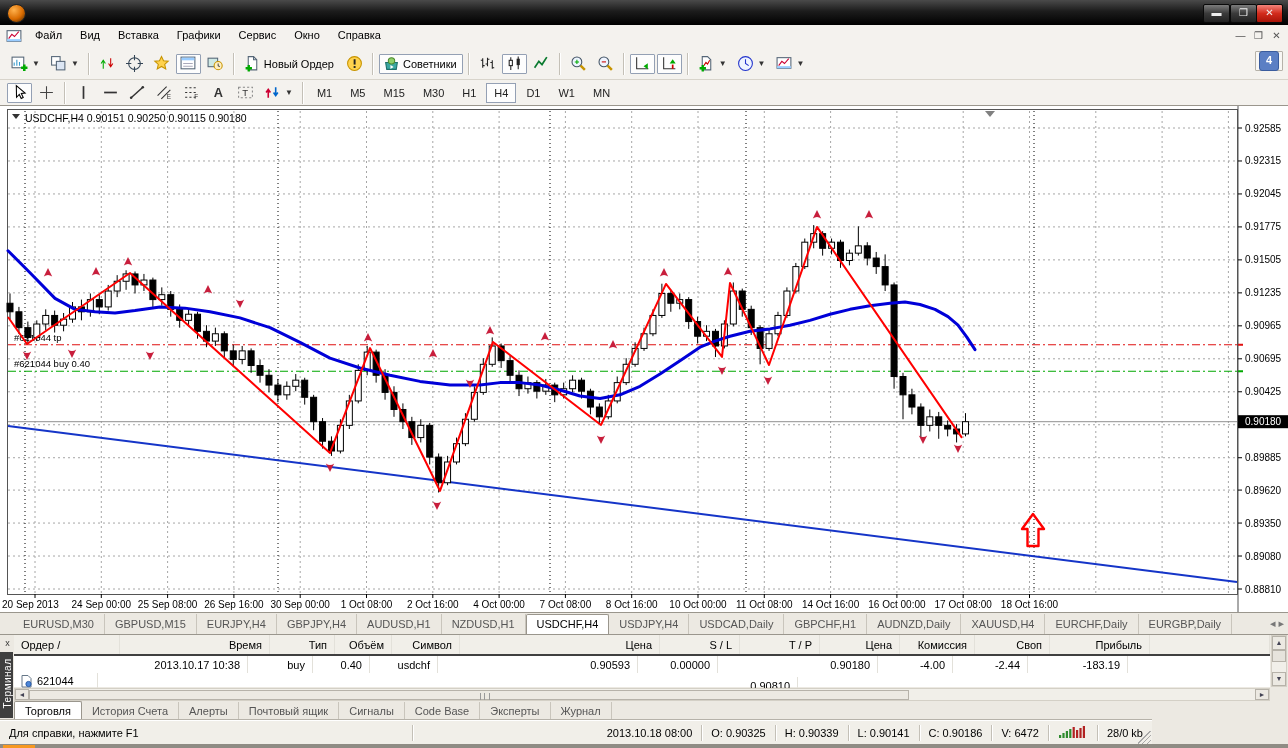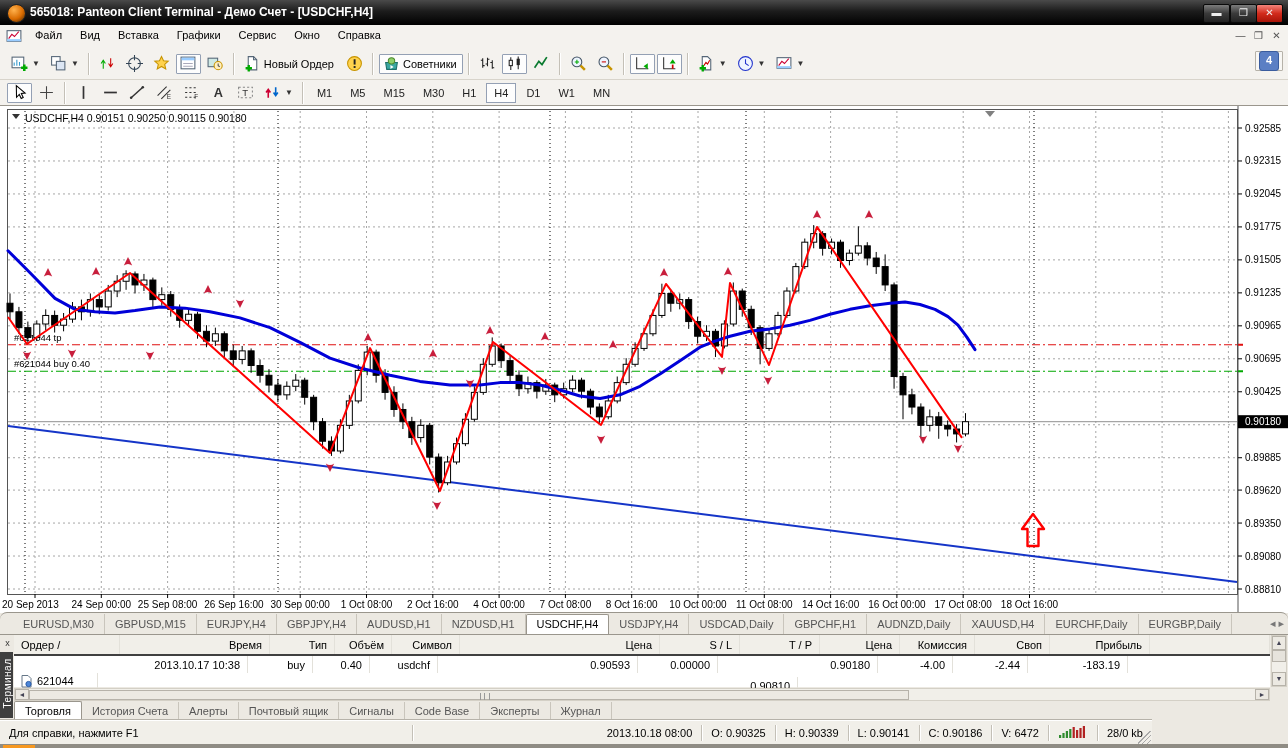--- a/index.html
+++ b/index.html
@@ -28,21 +28,21 @@
   .tbtn.pressed{border:1px solid #94a0b4;background:#fdfdfd;}
   .tbtn .lbl{padding-right:2px;white-space:nowrap;}
   .tsep{width:1px;height:22px;background:#c4c0b7;border-right:1px solid #fff;margin:0 4px;}
   .dd{font-size:8px;color:#333;margin-left:1px;}
   .tfbtn{padding:3px 7px;margin:0 1px;border:1px solid transparent;color:#222;}
   .tfbtn.pressed{border:1px solid #94a0b4;background:#fdfdfd;}
   
   #chartwrap{position:absolute;left:0;top:105px;width:1288px;height:507px;background:#fff;border-top:1px solid #9a968d;}
   svg text{font-family:"Liberation Sans",sans-serif;}
   
-  #charttabs{position:absolute;left:0;top:612px;width:1288px;height:22px;background:#ece9e2;border-top:1px solid #9a968d;border-radius:7px;}
+  #charttabs{position:absolute;left:0;top:612px;width:1288px;height:22px;background:#ece9e2;border-top:1px solid #9a968d;}
   .ctab{display:inline-block;padding:4px 10px 0 10px;height:18px;color:#555;border-right:1px solid #c9c5bc;}
   .ctab.active{background:#fff;color:#000;border:1px solid #9a968d;border-bottom:none;border-radius:2px 2px 0 0;padding-top:3px;margin-top:1px;}
   #ctab-arrows{position:absolute;right:4px;top:4px;color:#777;}
   
   #terminal{position:absolute;left:0;top:634px;width:1288px;height:86px;background:#ece9e2;border-top:1px solid #9a968d;}
   #term-close{position:absolute;left:2px;top:3px;width:11px;height:11px;font-size:9px;line-height:10px;text-align:center;color:#333;}
   #term-side{position:absolute;left:0;top:17px;width:13px;height:66px;background:#3f3f3f;}
   #term-side span{position:absolute;left:-26px;top:26px;width:66px;transform:rotate(-90deg);transform-origin:center;
      color:#fff;font-size:10px;text-align:center;display:block;letter-spacing:.5px;}
   #ttable{position:absolute;left:14px;top:0;width:1256px;height:52px;background:#fff;}
@@ -66,21 +66,20 @@
   #grip{position:absolute;right:1px;bottom:1px;width:13px;height:13px;
     background:linear-gradient(135deg,transparent 45%,#aaa 45%,#aaa 50%,transparent 50%,transparent 63%,#aaa 63%,#aaa 68%,transparent 68%,transparent 81%,#aaa 81%,#aaa 86%,transparent 86%);}
   #bottomstrip{position:absolute;left:0;top:744px;width:1288px;height:4px;background:#8f8c84;}
   #orange-sliver{position:absolute;left:3px;top:745px;width:32px;height:3px;background:#f79820;}
 </style>
 </head>
 <body>
 
 <div id="titlebar">
   <div id="app-icon"></div>
-  <span class="title">565018: Panteon Client Terminal - Демо Счет - [USDCHF,H4]</span>
   <div class="winbtn" style="left:1203px;">▬</div>
   <div class="winbtn" style="left:1230px;">❒</div>
   <div class="winbtn close" style="left:1256px;">✕</div>
 </div>
 
 <div id="menubar">
   <span id="menu-icon"><svg width="17" height="17" viewBox="0 0 16 16">
         <rect x="1" y="2.5" width="13" height="10" fill="#fff" stroke="#567"></rect>
         <path d="M2.5 10l3-4 2.5 2 4-4.5" stroke="#c03" fill="none"></path>
         <rect x="1" y="10.5" width="13" height="2" fill="#9cf"></rect>

